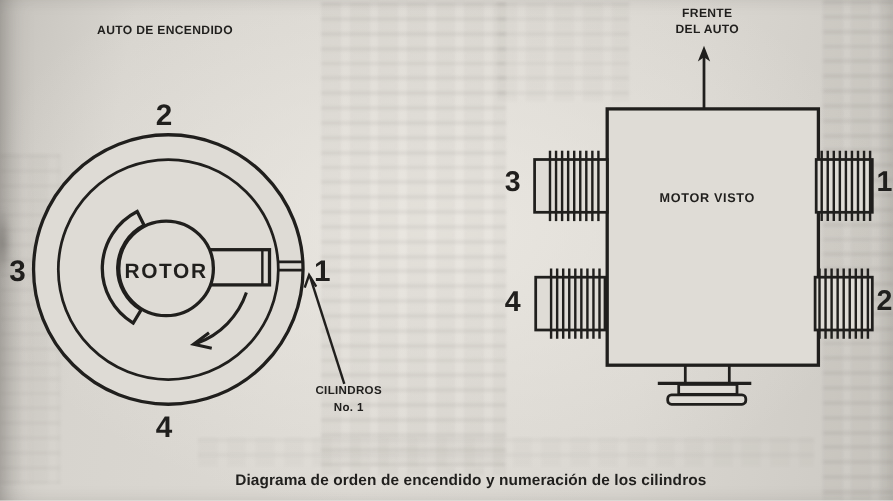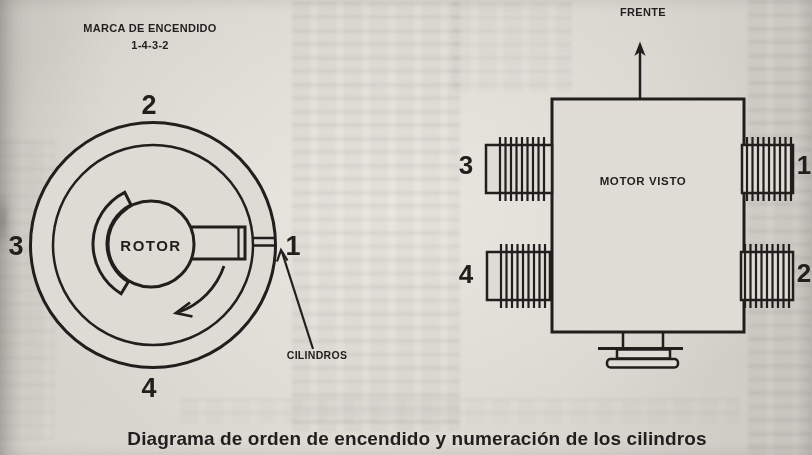--- a/index.html
+++ b/index.html
@@ -24,27 +24,27 @@
       repeating-linear-gradient(90deg, rgba(98,94,89,.09) 0 18px, rgba(98,94,89,0) 18px 26px),
       repeating-linear-gradient(180deg, rgba(98,94,89,.15) 0 3.5px, rgba(98,94,89,0) 3.5px 13.5px);
     filter:blur(1.6px);
     opacity:.55;
   }
   .smudge{position:absolute;background:radial-gradient(closest-side, rgba(74,71,67,.4), rgba(74,71,67,0));filter:blur(3px);}
   svg.linework{position:absolute;left:0;top:0;z-index:2;}
   .txt{position:absolute;z-index:3;color:var(--ink);text-align:center;font-weight:700;}
   .dist-heading{left:58px;top:20px;width:184px;font-size:11px;line-height:17px;letter-spacing:.3px;}
   .terminal{width:26px;font-size:27px;line-height:27px;}
-  .rotor-label{left:111px;top:237px;width:80px;font-size:15px;letter-spacing:1.5px;}
+  .rotor-label{left:111px;top:237px;width:80px;font-size:19px;letter-spacing:1.5px;}
   .mark-note{left:267px;top:347px;width:100px;font-size:10.5px;line-height:16px;letter-spacing:.3px;}
   .front-label{left:593px;top:5px;width:100px;font-size:11px;line-height:15px;letter-spacing:.3px;}
   .block-label{left:560px;top:164px;width:166px;font-size:11.5px;line-height:35px;letter-spacing:.6px;}
   .cyl-num{width:26px;font-size:26px;line-height:27px;}
   .numbering-label{left:540px;top:377px;width:222px;font-size:11px;letter-spacing:.3px;}
-  .caption{left:107px;top:428px;width:620px;font-size:19px;letter-spacing:.1px;}
+  .caption{left:118px;top:428px;width:620px;font-size:14px;letter-spacing:.1px;}
 </style>
 </head>
 <body>
 
 <div class="page">
 
   <div class="bleed" style="left:292px;top:2px;width:168px;height:430px;"></div>
   <div class="bleed" style="left:452px;top:2px;width:120px;height:90px;opacity:.4;"></div>
   <div class="bleed" style="left:748px;top:0px;width:64px;height:455px;opacity:.6;"></div>
   <div class="bleed" style="left:0px;top:140px;width:55px;height:300px;opacity:.35;"></div>
@@ -116,37 +116,38 @@
         <line x1="623" y1="332" x2="623" y2="348" stroke-width="2.5"></line>
         <line x1="663" y1="332" x2="663" y2="348" stroke-width="2.5"></line>
         <line x1="598" y1="348.5" x2="683" y2="348.5" stroke-width="3"></line>
         <rect x="617" y="349.5" width="53" height="9" stroke-width="2.5" fill="#dfdcd6"></rect>
         <rect x="607" y="359" width="71" height="8.5" rx="3.5" stroke-width="2.5" fill="#dfdcd6"></rect>
       </g>
     </g>
   </svg>
 
   <div class="txt dist-heading">
-    <div>MARCA DE ENCENDIDO</div>
-    <div>1-4-3-2</div>
+    <div>AUTO DE ENCENDIDO</div>
   </div>
 
   <div class="txt terminal" style="left:136px;top:92px;">2</div>
   <div class="txt terminal" style="left:3px;top:233px;">3</div>
   <div class="txt terminal" style="left:280px;top:233px;">1</div>
   <div class="txt terminal" style="left:136px;top:375px;">4</div>
 
   <div class="txt rotor-label">ROTOR</div>
 
   <div class="txt mark-note">
     <div>CILINDROS</div>
+    <div>No. 1</div>
   </div>
 
   <div class="txt front-label">
     <div>FRENTE</div>
+    <div>DEL AUTO</div>
   </div>
 
   <div class="txt block-label">
     <div>MOTOR VISTO</div>
   </div>
 
   <div class="txt cyl-num" style="left:453px;top:152px;">3</div>
   <div class="txt cyl-num" style="left:791px;top:152px;">1</div>
   <div class="txt cyl-num" style="left:453px;top:261px;">4</div>
   <div class="txt cyl-num" style="left:791px;top:260px;">2</div>

